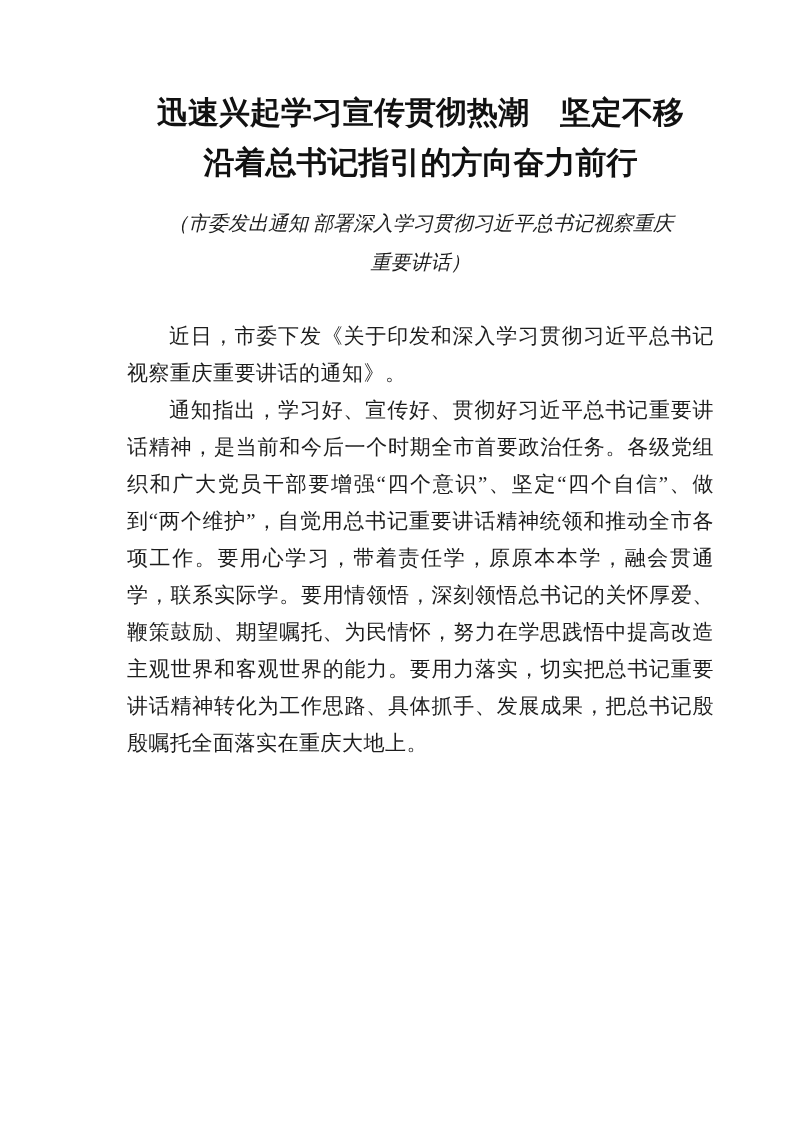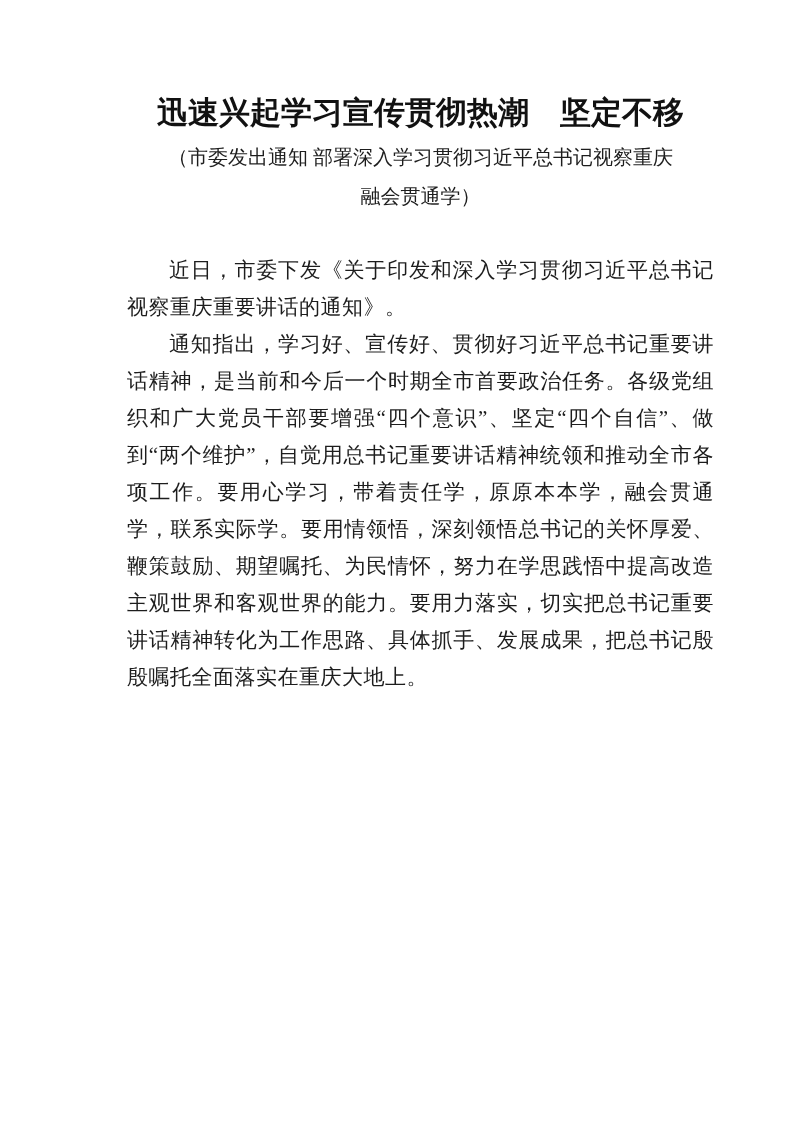--- a/index.html
+++ b/index.html
@@ -24,50 +24,52 @@
   }
   .doc-title {
     font-family: "Liberation Sans", "DejaVu Sans", sans-serif;
     font-weight: bold;
     font-size: 31px;
     line-height: 50px;
     text-align: center;
     color: #111111;
   }
   .doc-subtitle {
-    margin-top: 0;
+    margin-top: 16px;
     font-size: 20px;
     line-height: 39px;
     text-align: center;
     font-weight: normal;
+    font-style: italic;
   }
   .doc-body {
     margin-top: 36px;
   }
   .doc-body p {
     font-size: 21px;
     line-height: 37px;
     text-align: justify;
     text-indent: 2em;
     letter-spacing: 0.5px;
   }
 </style>
 </head>
 <body>
 
 <div class="page">
   <div class="content">
 
     <h1 class="doc-title">
       <div>迅速兴起学习宣传贯彻热潮　坚定不移</div>
+      <div>沿着总书记指引的方向奋力前行</div>
     </h1>
 
     <div class="doc-subtitle">
       <div>（市委发出通知 部署深入学习贯彻习近平总书记视察重庆</div>
-      <div>融会贯通学）</div>
+      <div>重要讲话）</div>
     </div>
 
     <div class="doc-body">
       <p>近日，市委下发《关于印发和深入学习贯彻习近平总书记视察重庆重要讲话的通知》。</p>
       <p>通知指出，学习好、宣传好、贯彻好习近平总书记重要讲话精神，是当前和今后一个时期全市首要政治任务。各级党组织和广大党员干部要增强“四个意识”、坚定“四个自信”、做到“两个维护”，自觉用总书记重要讲话精神统领和推动全市各项工作。要用心学习，带着责任学，原原本本学，融会贯通学，联系实际学。要用情领悟，深刻领悟总书记的关怀厚爱、鞭策鼓励、期望嘱托、为民情怀，努力在学思践悟中提高改造主观世界和客观世界的能力。要用力落实，切实把总书记重要讲话精神转化为工作思路、具体抓手、发展成果，把总书记殷殷嘱托全面落实在重庆大地上。</p>
     </div>
 
   </div>
 </div>
 

